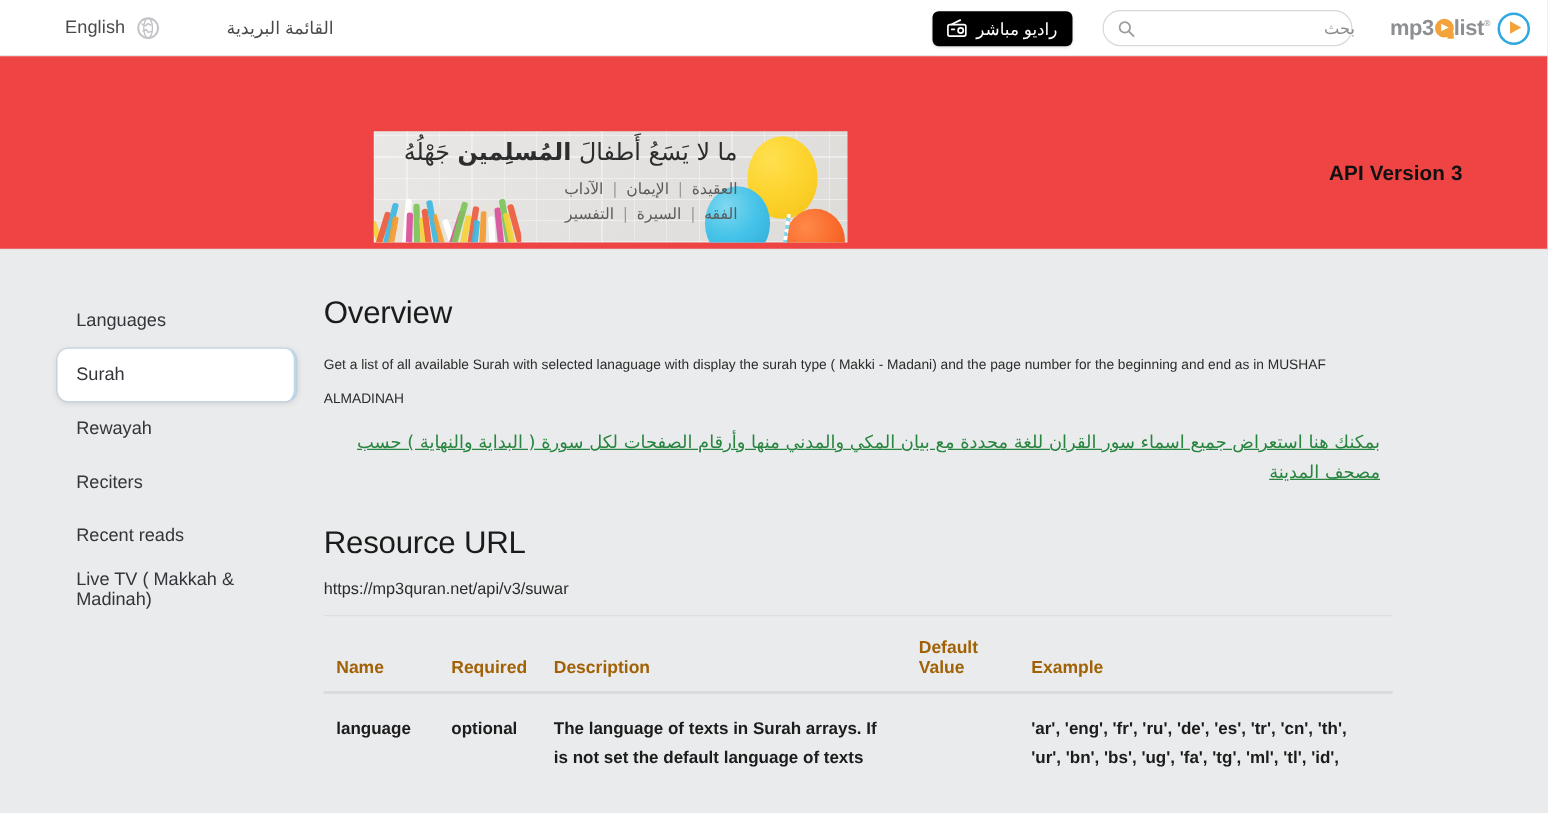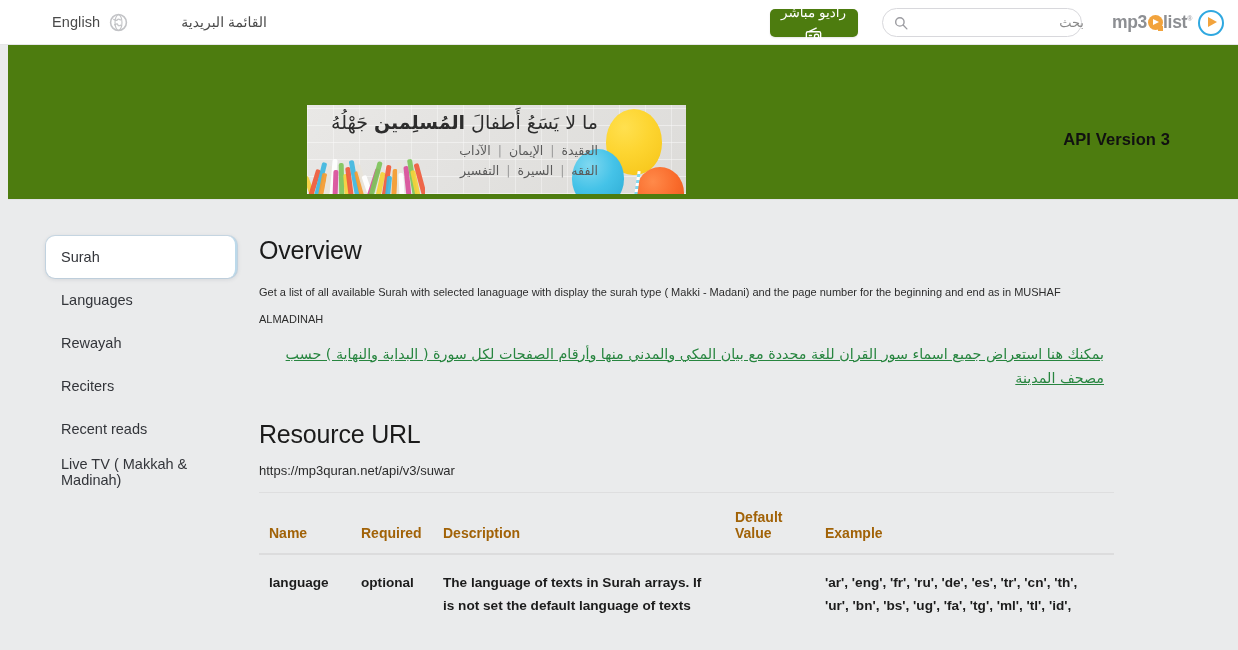--- a/index.html
+++ b/index.html
@@ -57,32 +57,31 @@
     padding-right: 14px;
     gap: 0;
   }
 
   
   .radio-btn {
     display: flex;
     align-items: center;
     justify-content: center;
     gap: 7px;
-    background: #4d7c0f;
+    background: #000000;
     color: #fff;
     border: none;
     border-radius: 5px;
     height: 28px;
     padding: 0 12px 0 11px;
     font-size: 13.5px;
     font-family: "Liberation Sans", sans-serif;
     direction: rtl;
     cursor: pointer;
     box-shadow: 0 1px 2px rgba(0,0,0,.10);
-    flex-direction: column;
   }
   .radio-icon { width: 17px; height: 15px; display: block; }
 
   
   .searchbox {
     margin-left: 24px;
     width: 200px;
     height: 29px;
     border: 1px solid #d8d8dc;
     border-radius: 16px;
@@ -164,24 +163,23 @@
     left: 8.4px; top: 5.6px;
     width: 0; height: 0;
     border-left: 9px solid #f2a33c;
     border-top: 5.4px solid transparent;
     border-bottom: 5.4px solid transparent;
   }
 
   
   .banner-strip {
     height: 155px;
-    background: #4d7c0f;
+    background: #ef4444;
     position: relative;
     border-bottom: 1px solid #e2e3e5;
-    margin-left: 8px;
   }
   .banner {
     position: absolute;
     left: 299px; top: 60px;
     width: 379px; height: 89px;
     overflow: hidden;
     background: linear-gradient(135deg,#e9e8e6 0%,#e3e2e0 45%,#dddcd9 100%);
     cursor: pointer;
   }
   .banner-texture {
@@ -476,25 +474,25 @@
       <span>الفقه</span><span class="sep">|</span><span>السيرة</span><span class="sep">|</span><span>التفسير</span>
     </div>
   </div>
 
   <div class="api-version">API Version 3</div>
 </div>
 
 <div class="page">
 
   <nav class="sidebar">
+    <div class="side-item">
+        <span>Languages</span>
+      </div>
     <div class="side-item active">
         <span>Surah</span>
-      </div>
-    <div class="side-item">
-        <span>Languages</span>
       </div>
     <div class="side-item">
         <span>Rewayah</span>
       </div>
     <div class="side-item">
         <span>Reciters</span>
       </div>
     <div class="side-item">
         <span>Recent reads</span>
       </div>

